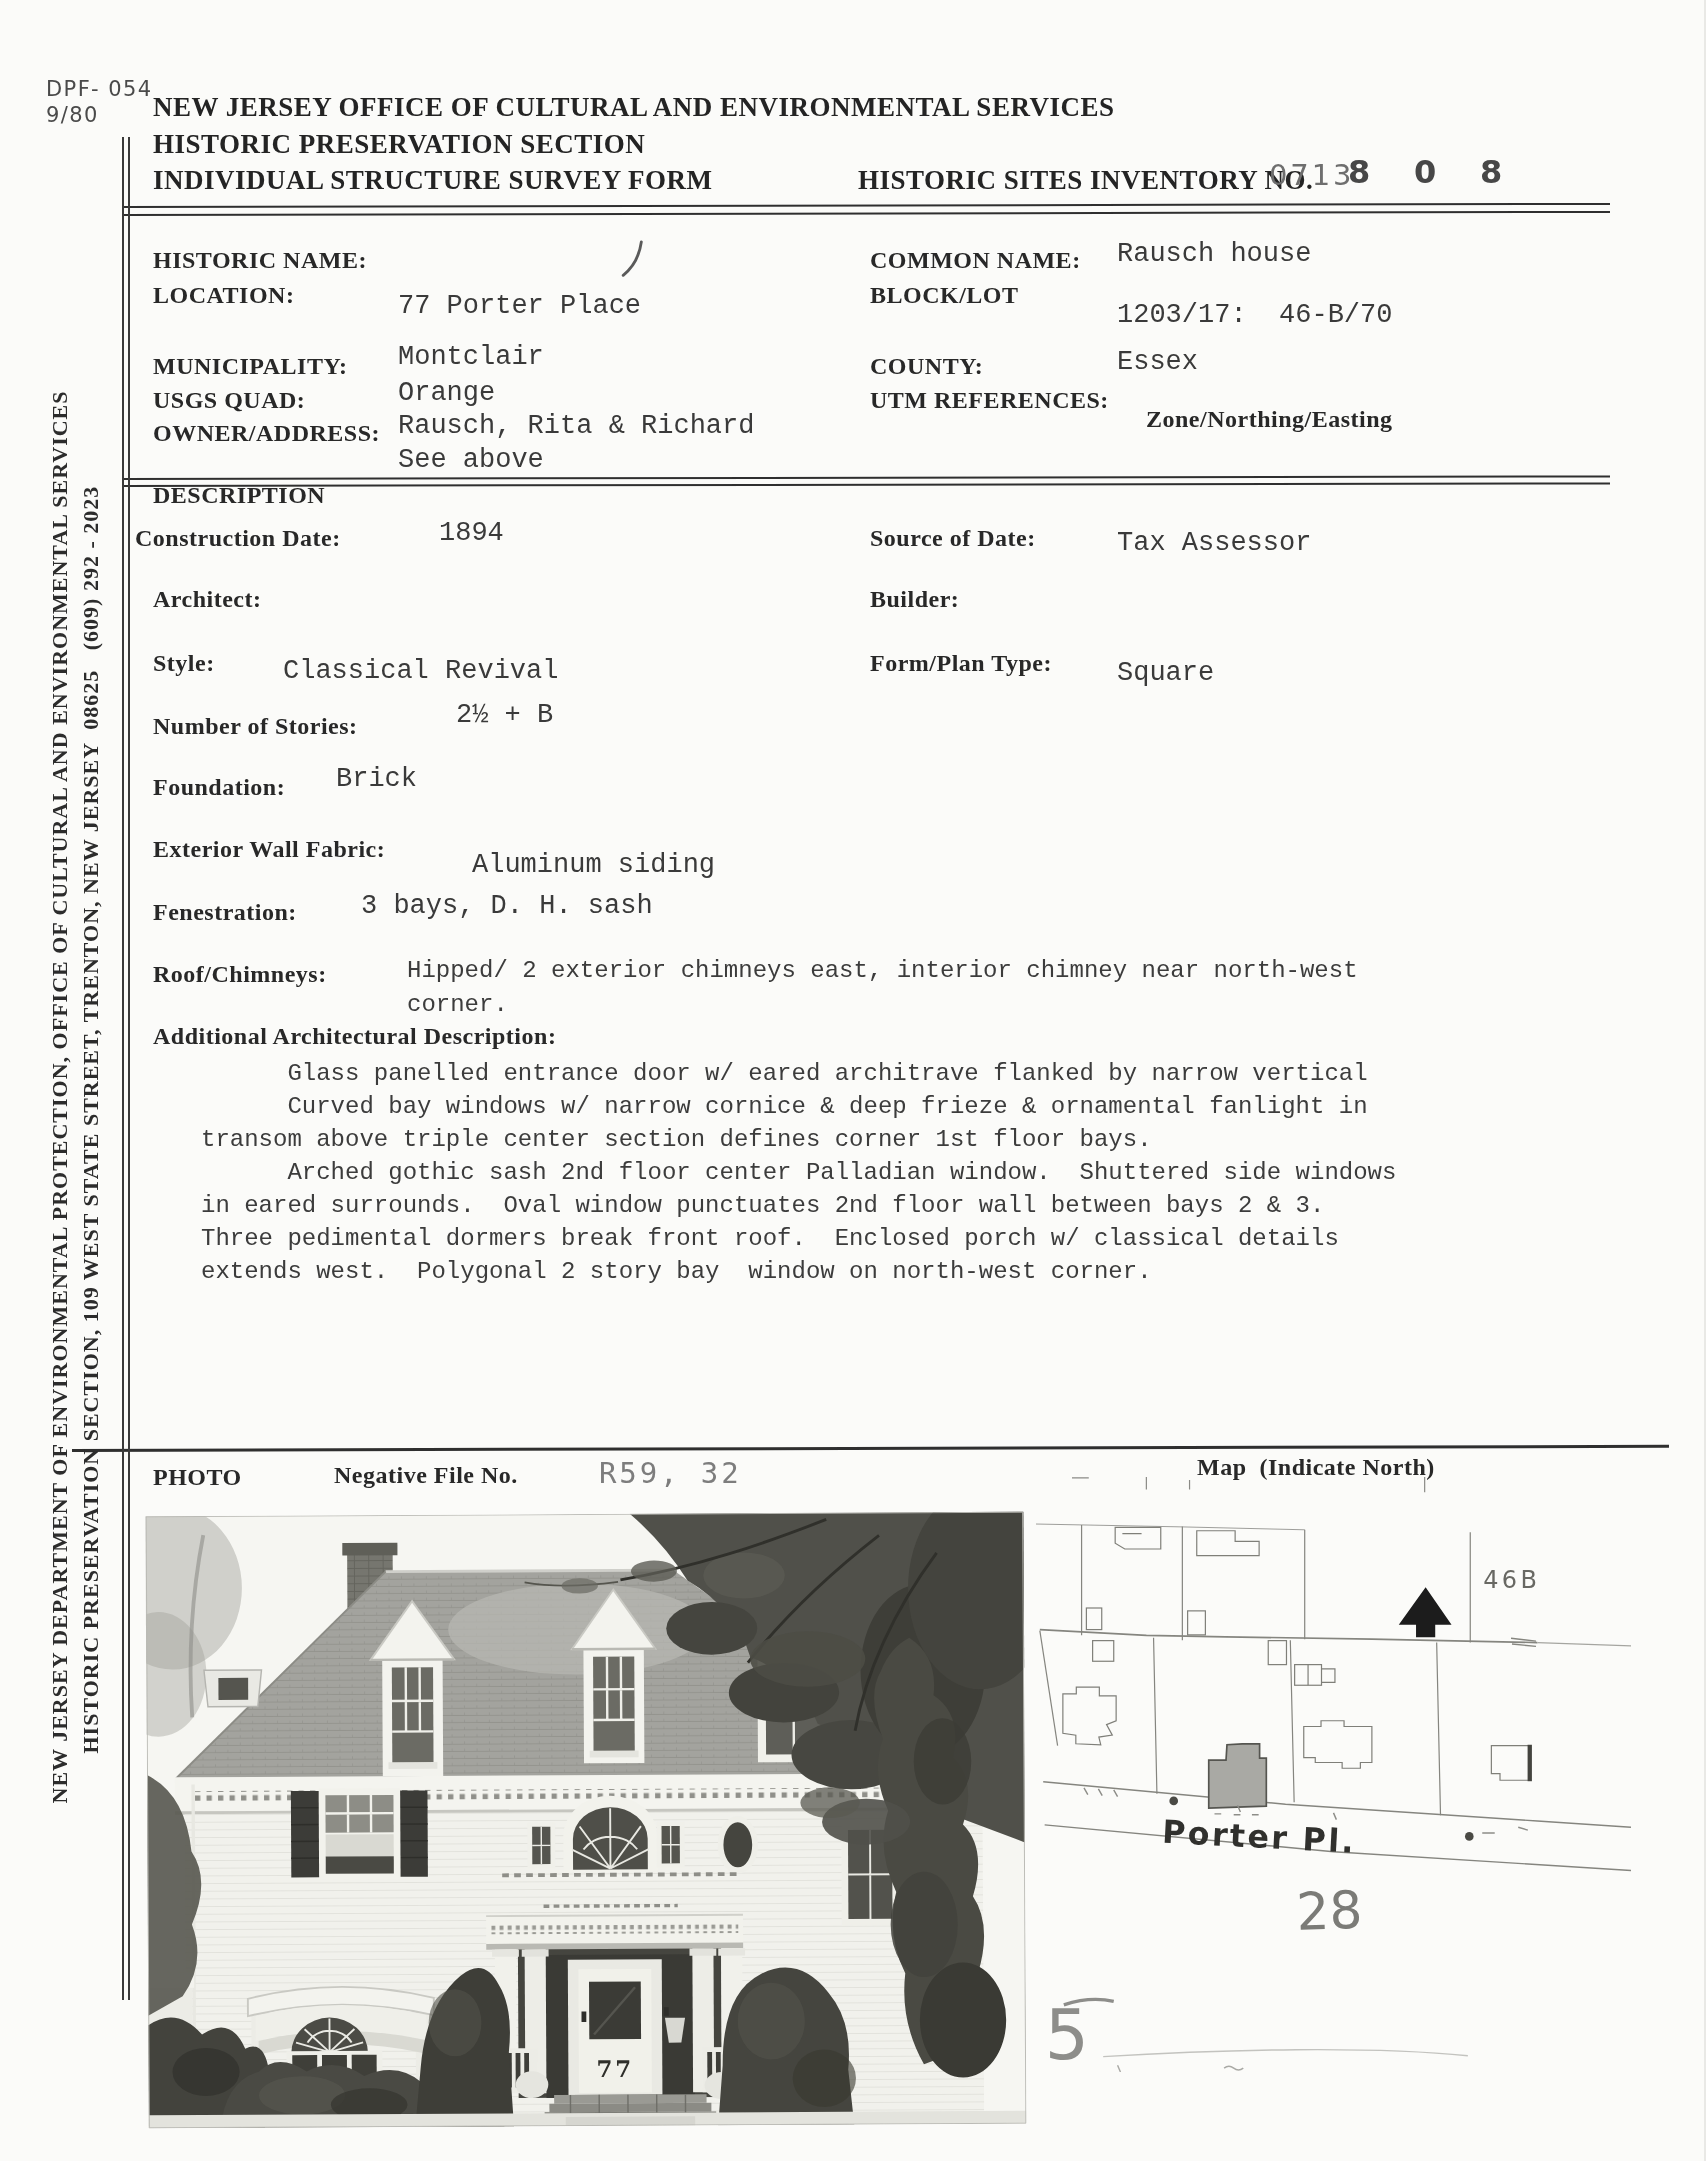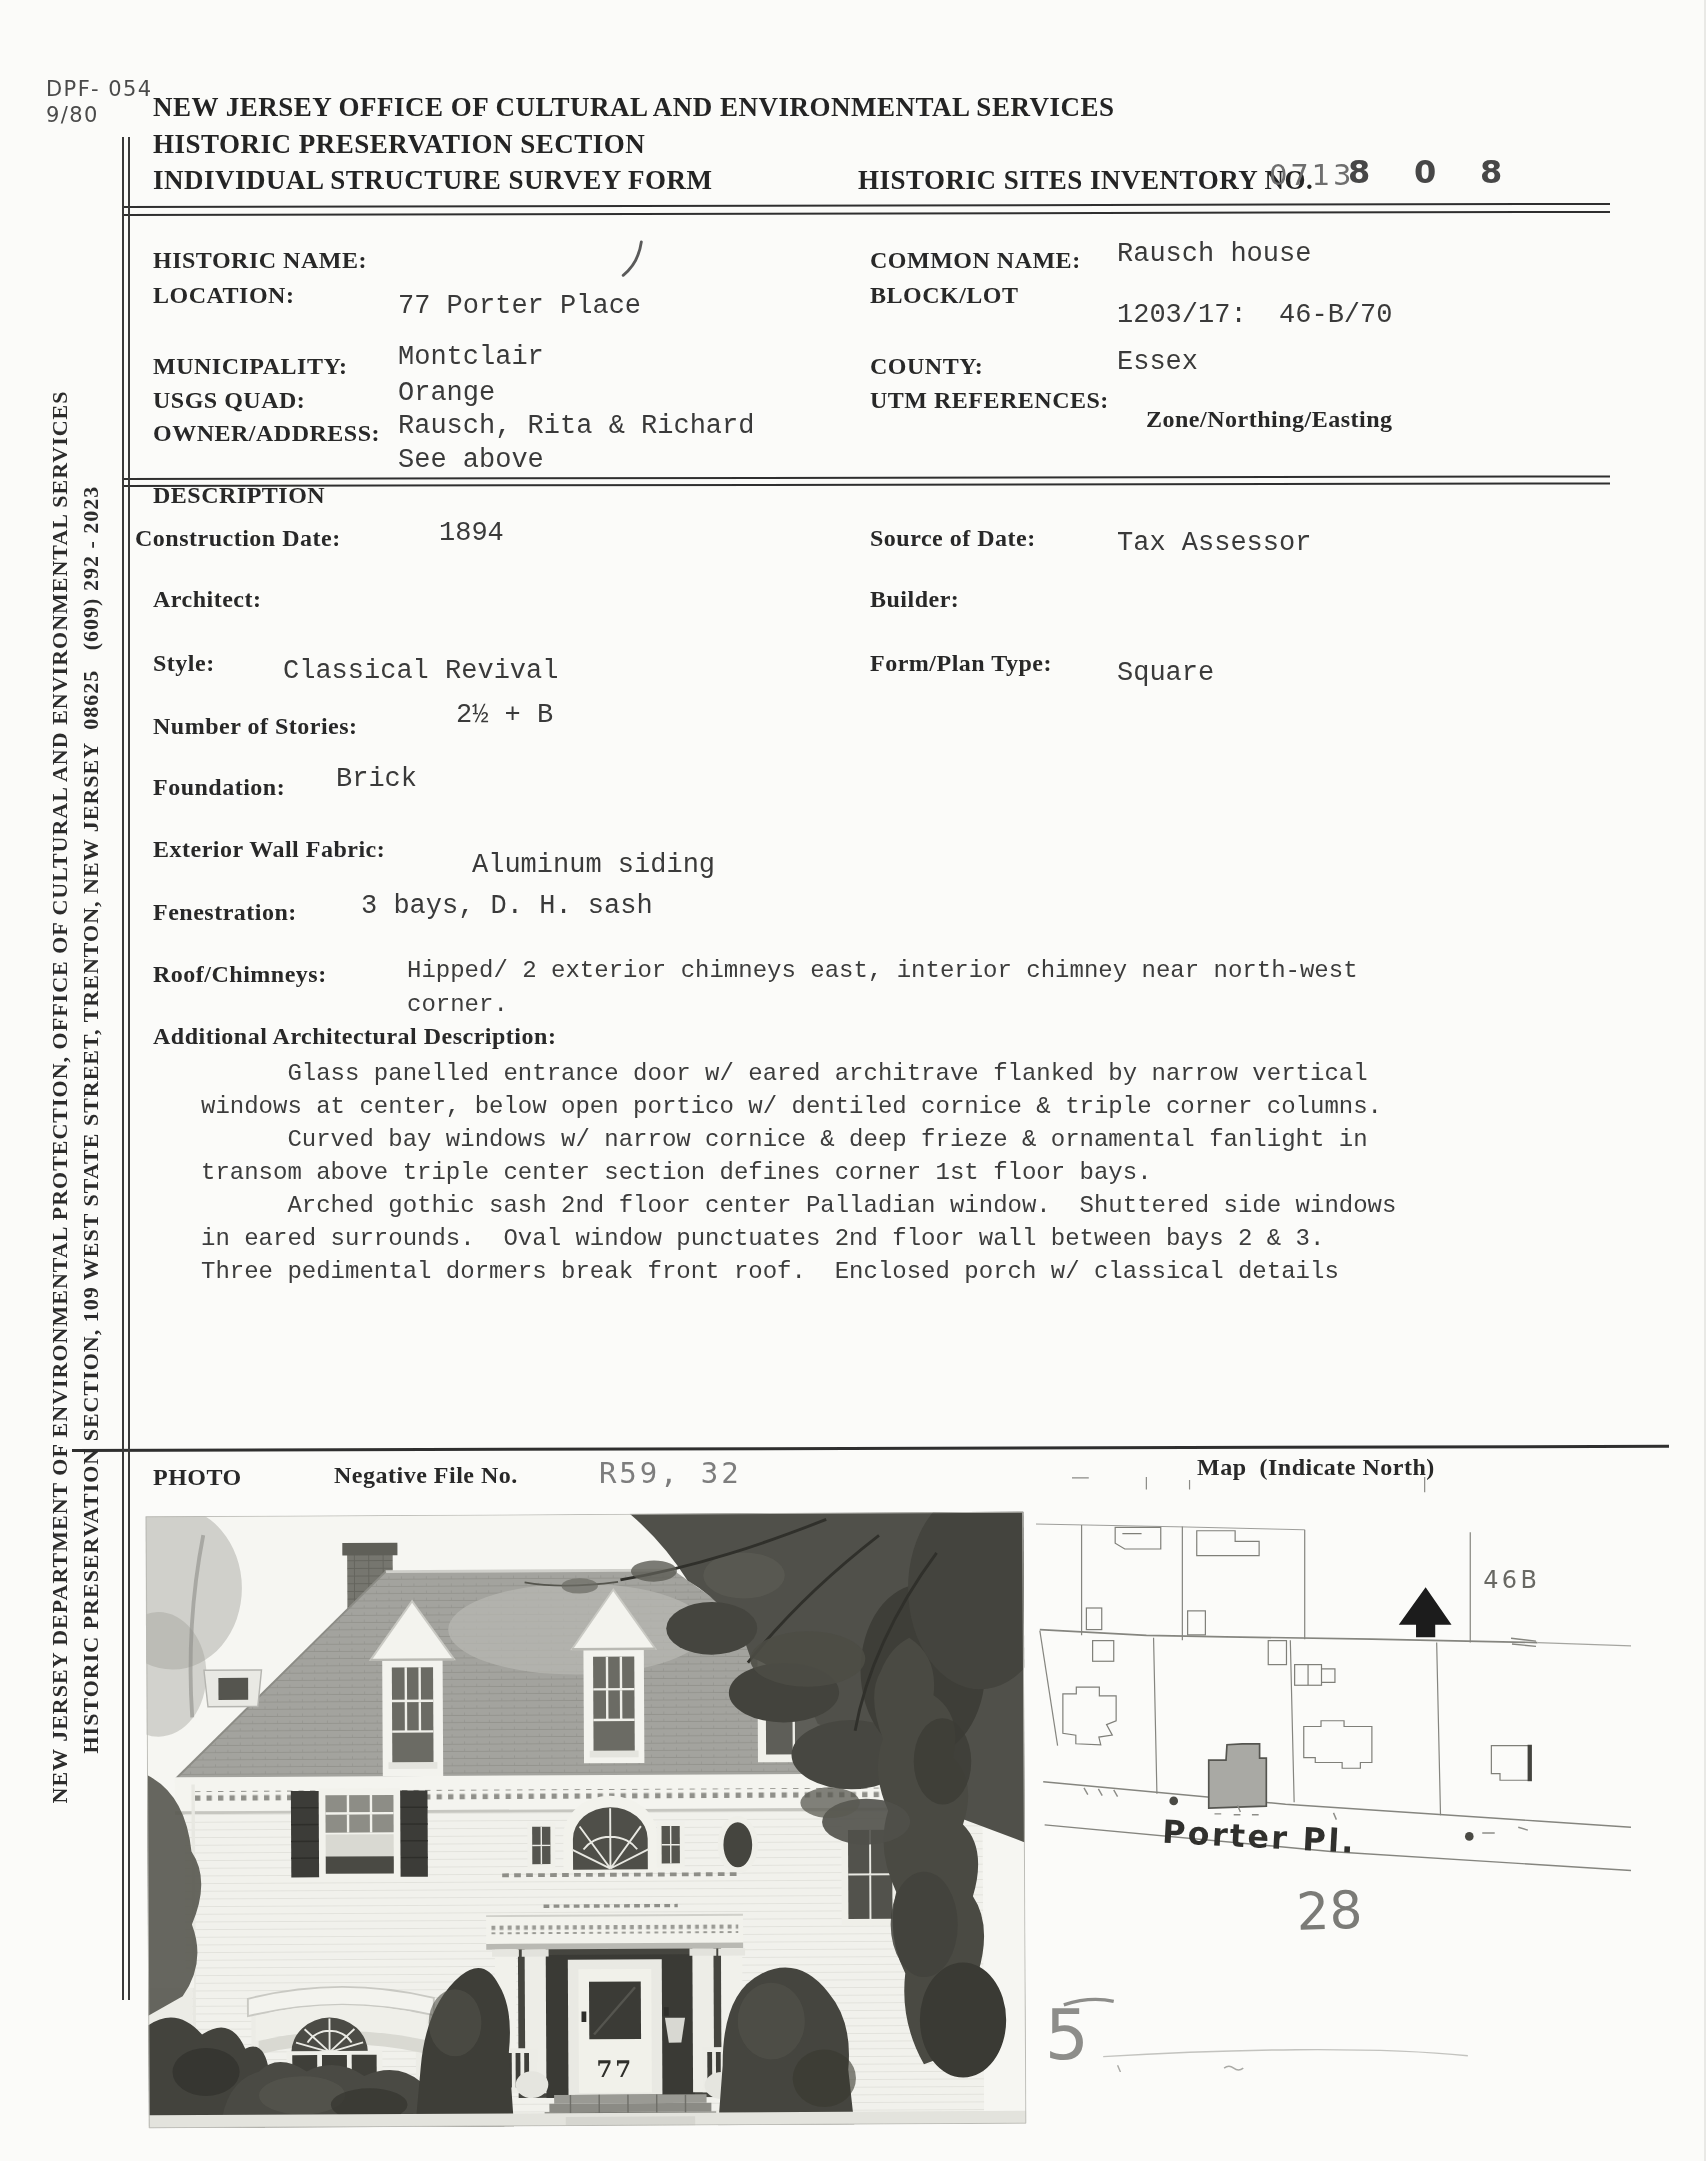--- a/index.html
+++ b/index.html
@@ -99,26 +99,26 @@
   <div class="abs lbl" style="left:153px;top:899px;">Fenestration:</div>
   <div class="abs typed" style="left:361px;top:891px;">3 bays, D. H. sash</div>
 
   <div class="abs lbl" style="left:153px;top:961px;">Roof/Chimneys:</div>
   <div class="abs typed-sm" style="left:407px;top:957px;">Hipped/ 2 exterior chimneys east, interior chimney near north-west</div>
   <div class="abs typed-sm" style="left:407px;top:991px;">corner.</div>
 
   <div class="abs lbl" style="left:153px;top:1023px;">Additional Architectural Description:</div>
   <div class="abs" style="left:201px;top:1057px;">
     <div class="para-line">      Glass panelled entrance door w/ eared architrave flanked by narrow vertical</div>
-    <div class="para-line">windows at center, below open portico w/ dentiled cornice &amp; triple corner columns.</div>
     <div class="para-line">      Curved bay windows w/ narrow cornice &amp; deep frieze &amp; ornamental fanlight in</div>
     <div class="para-line">transom above triple center section defines corner 1st floor bays.</div>
     <div class="para-line">      Arched gothic sash 2nd floor center Palladian window.  Shuttered side windows</div>
     <div class="para-line">in eared surrounds.  Oval window punctuates 2nd floor wall between bays 2 &amp; 3.</div>
     <div class="para-line">Three pedimental dormers break front roof.  Enclosed porch w/ classical details</div>
+    <div class="para-line">extends west.  Polygonal 2 story bay  window on north-west corner.</div>
   </div>
 
   <div class="abs lbl" style="left:153px;top:1464px;">PHOTO</div>
   <div class="abs lbl" style="left:334px;top:1462px;">Negative File No.</div>
   <div class="abs neg-no" style="left:599px;top:1456px;">R59, 32</div>
   <div class="abs lbl" style="left:1197px;top:1454px;">Map  (Indicate North)</div>
 
   <svg class="abs" style="left:147px;top:1514px;transform:rotate(-0.3deg);" width="878" height="612" viewBox="0 0 1831 1277">
     <defs>
       <pattern id="clap" width="10" height="16" patternUnits="userSpaceOnUse">

